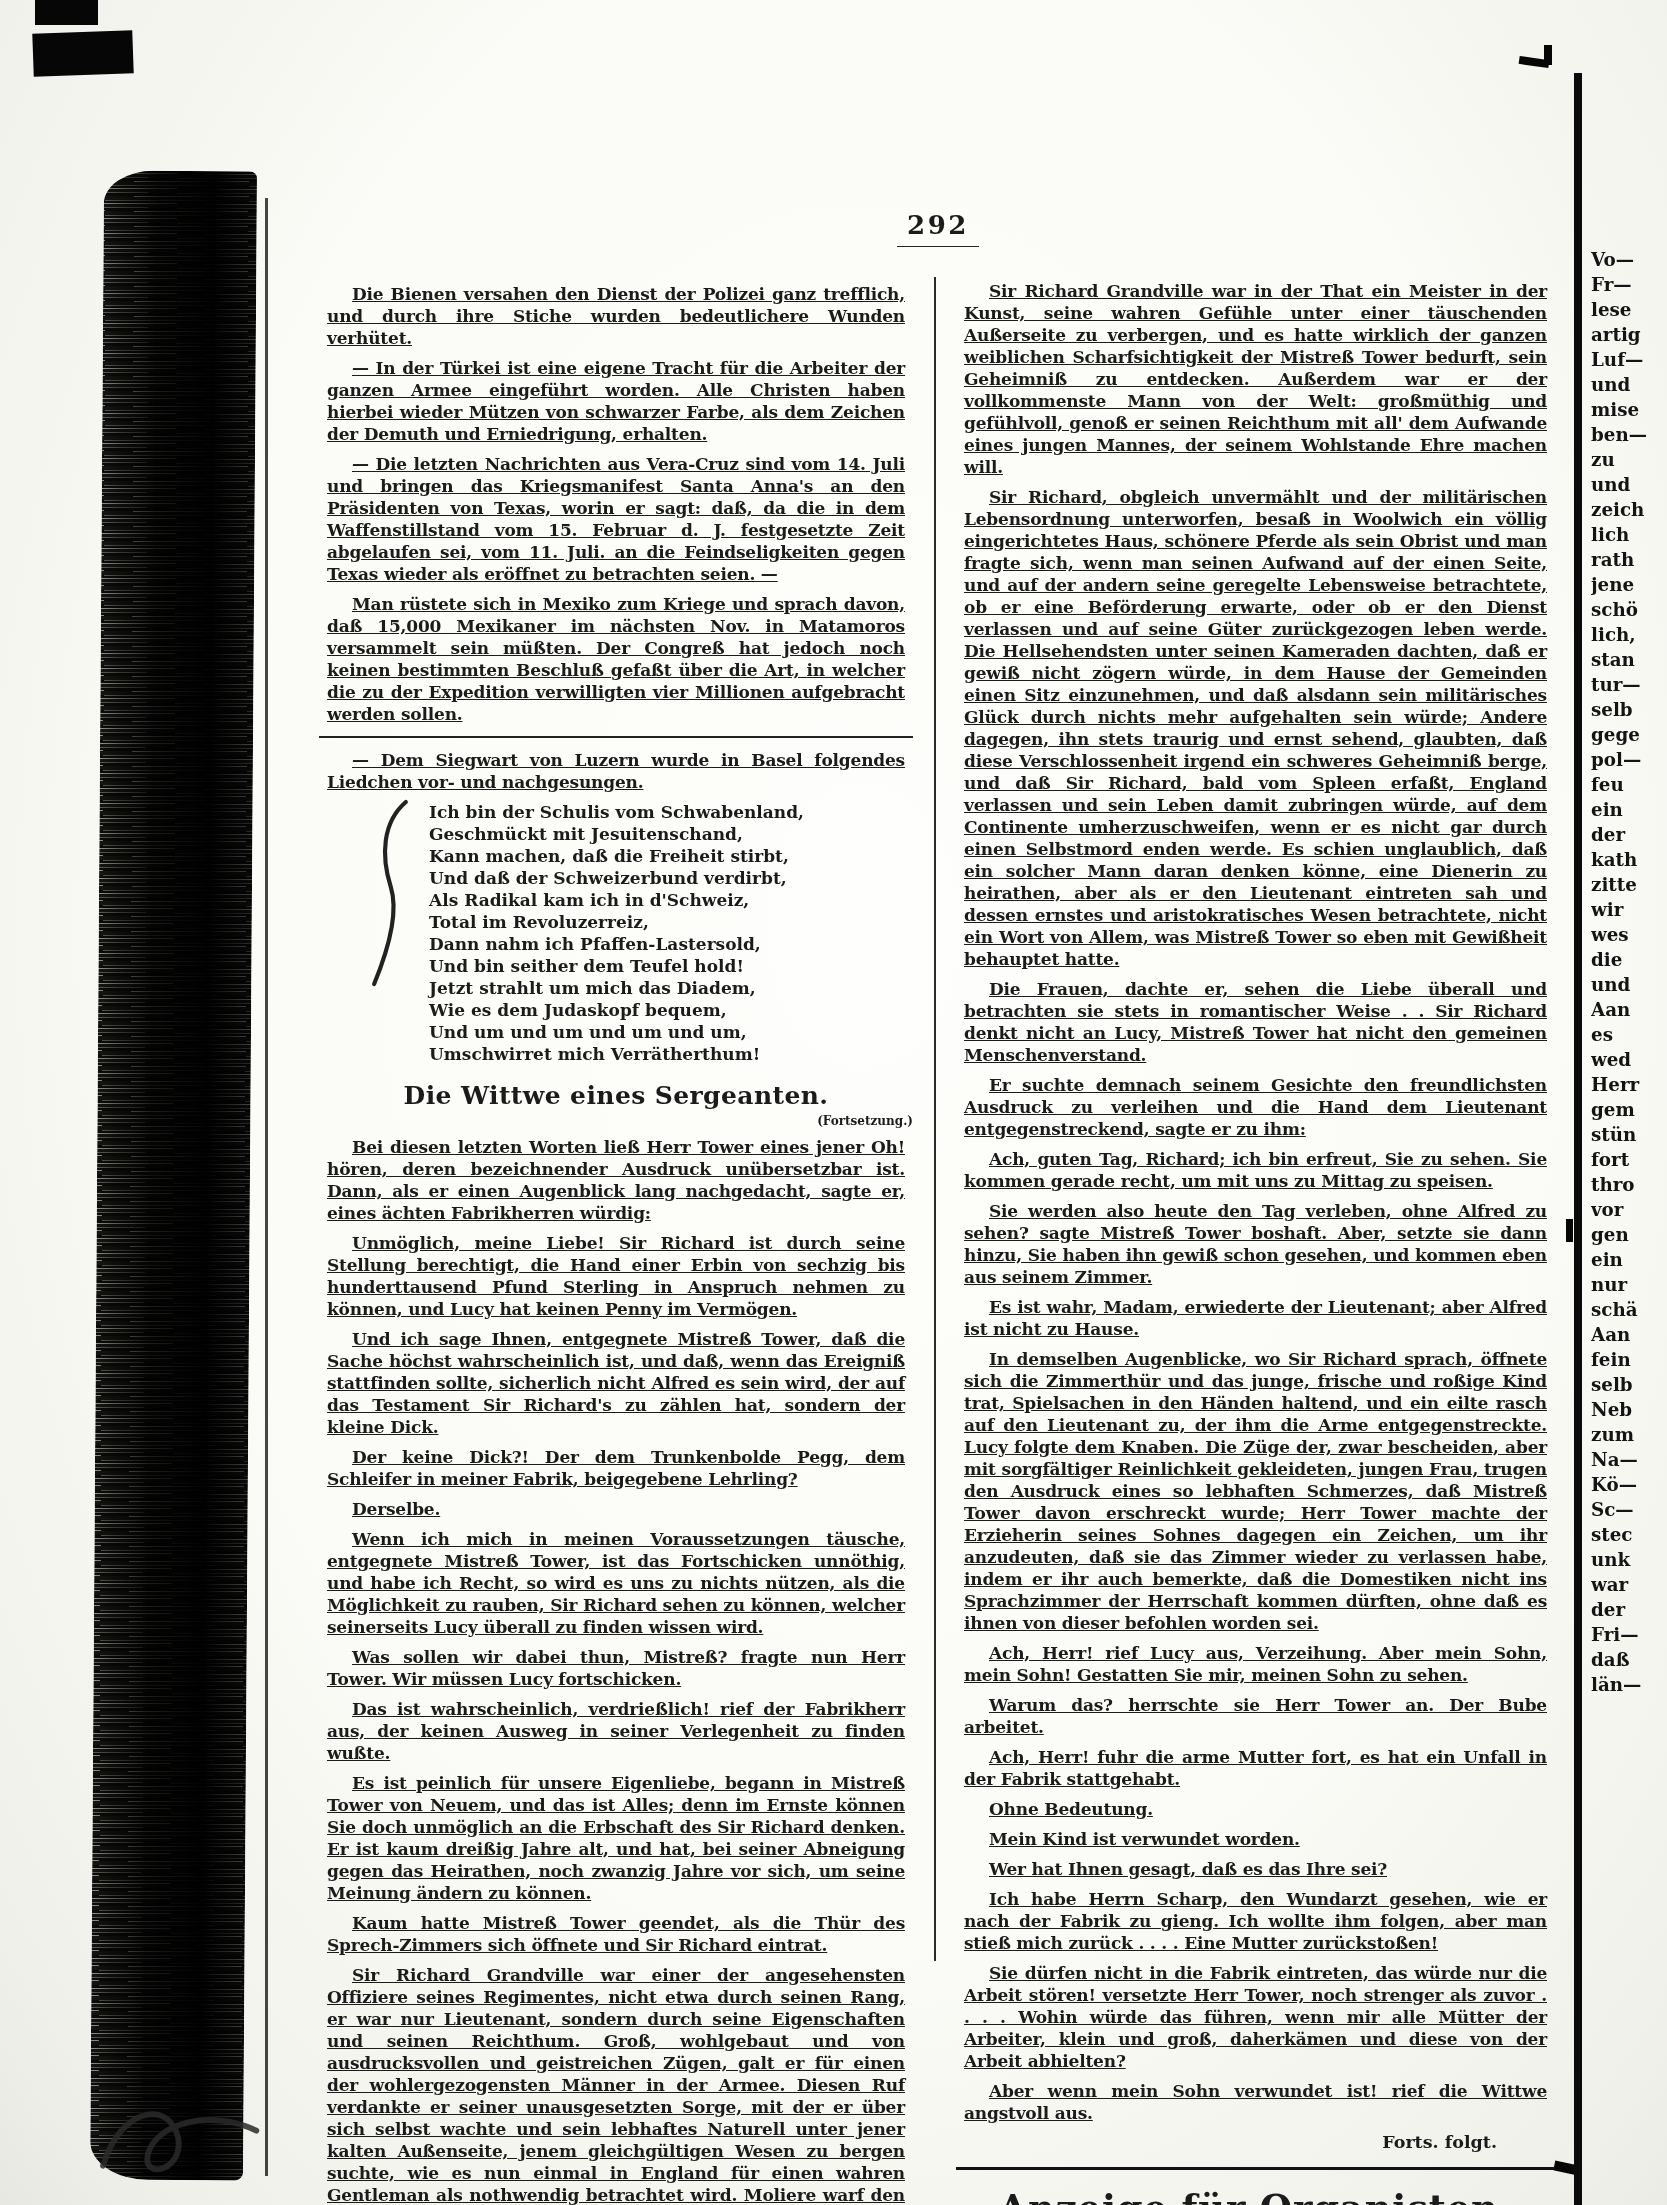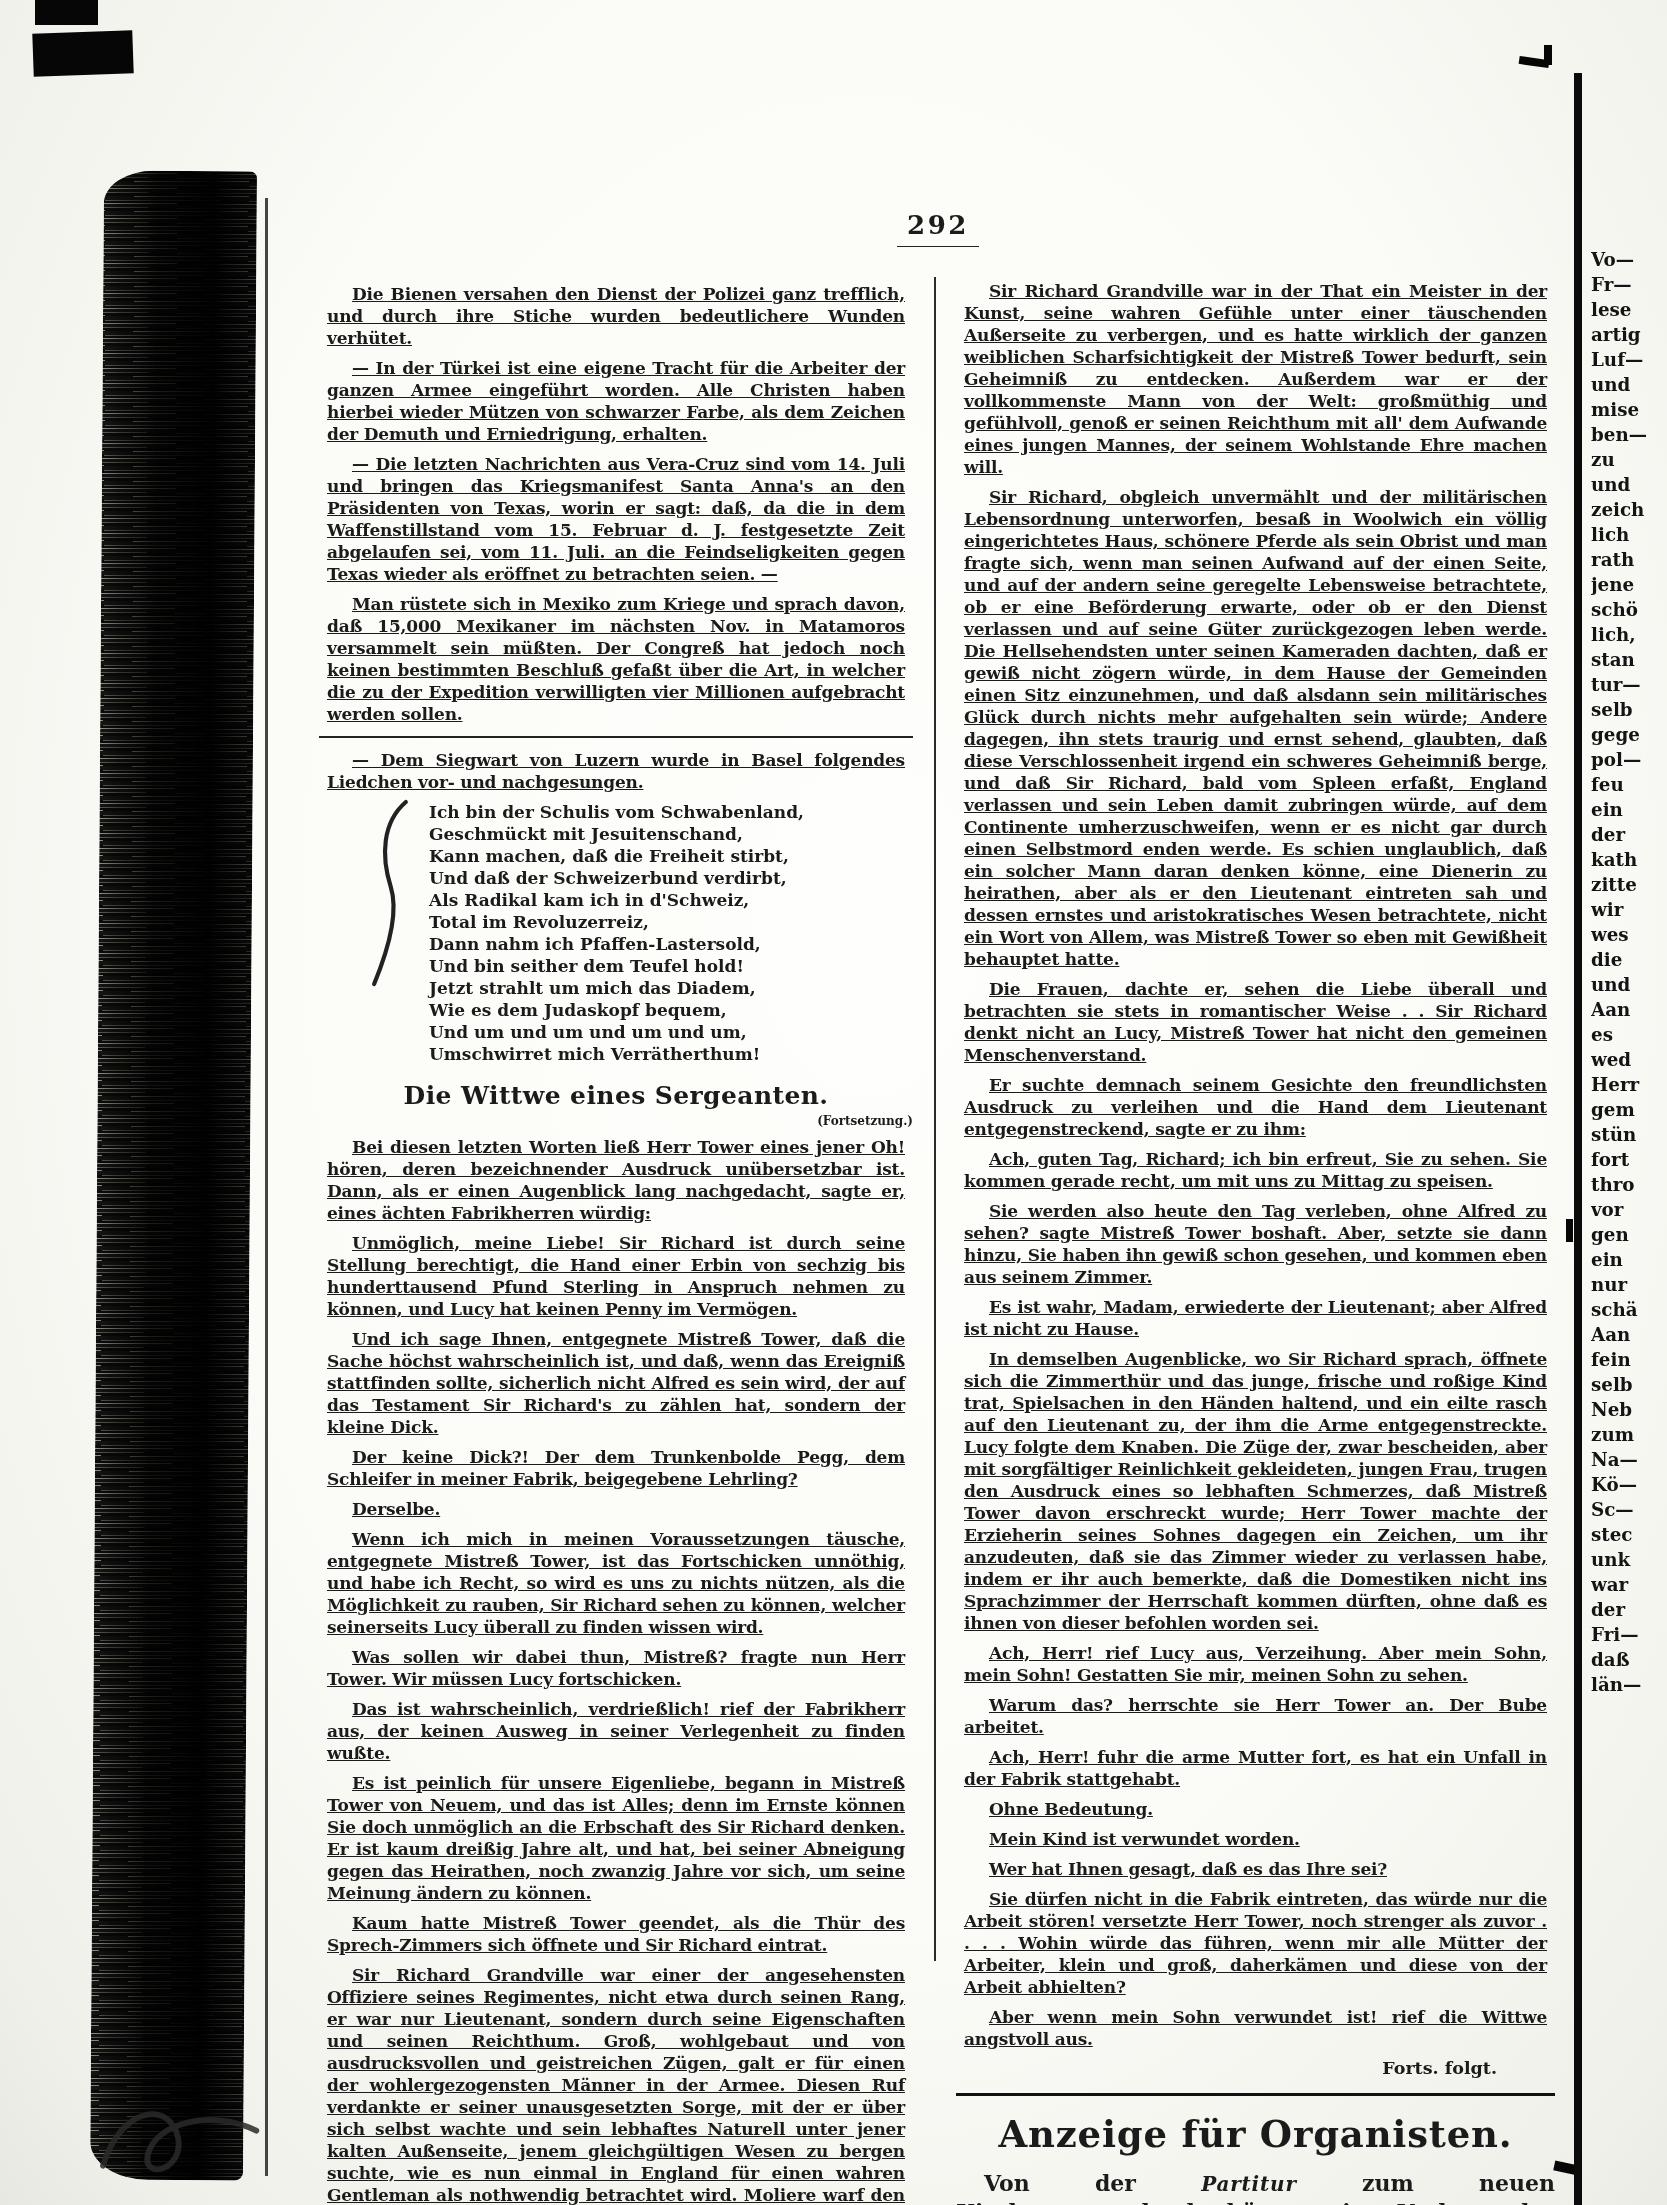--- a/index.html
+++ b/index.html
@@ -147,20 +147,21 @@
         <p class="para">Ach, guten Tag, Richard; ich bin erfreut, Sie zu sehen.  Sie kommen gerade recht, um mit uns zu Mittag zu speisen.</p>
         <p class="para">Sie werden also heute den Tag verleben, ohne Alfred zu sehen? sagte Mistreß Tower boshaft.  Aber, setzte sie dann hinzu, Sie haben ihn gewiß schon gesehen, und kommen eben aus seinem Zimmer.</p>
         <p class="para">Es ist wahr, Madam, erwiederte der Lieutenant; aber Alfred ist nicht zu Hause.</p>
         <p class="para">In demselben Augenblicke, wo Sir Richard sprach, öffnete sich die Zimmerthür und das junge, frische und roßige Kind trat, Spielsachen in den Händen haltend, und ein eilte rasch auf den Lieutenant zu, der ihm die Arme entgegenstreckte.  Lucy folgte dem Knaben.  Die Züge der, zwar bescheiden, aber mit sorgfältiger Reinlichkeit gekleideten, jungen Frau, trugen den Ausdruck eines so lebhaften Schmerzes, daß Mistreß Tower davon erschreckt wurde; Herr Tower machte der Erzieherin seines Sohnes dagegen ein Zeichen, um ihr anzudeuten, daß sie das Zimmer wieder zu verlassen habe, indem er ihr auch bemerkte, daß die Domestiken nicht ins Sprachzimmer der Herrschaft kommen dürften, ohne daß es ihnen von dieser befohlen worden sei.</p>
         <p class="para">Ach, Herr! rief Lucy aus, Verzeihung.  Aber mein Sohn, mein Sohn!  Gestatten Sie mir, meinen Sohn zu sehen.</p>
         <p class="para">Warum das? herrschte sie Herr Tower an.  Der Bube arbeitet.</p>
         <p class="para">Ach, Herr! fuhr die arme Mutter fort, es hat ein Unfall in der Fabrik stattgehabt.</p>
         <p class="para">Ohne Bedeutung.</p>
         <p class="para">Mein Kind ist verwundet worden.</p>
         <p class="para">Wer hat Ihnen gesagt, daß es das Ihre sei?</p>
+        <p class="para">Ich habe Herrn Scharp, den Wundarzt gesehen, wie er nach der Fabrik zu gieng.  Ich wollte ihm folgen, aber man stieß mich zurück . . . .  Eine Mutter zurückstoßen!</p>
         <p class="para">Sie dürfen nicht in die Fabrik eintreten, das würde nur die Arbeit stören! versetzte Herr Tower, noch strenger als zuvor . . . .  Wohin würde das führen, wenn mir alle Mütter der Arbeiter, klein und groß, daherkämen und diese von der Arbeit abhielten?</p>
         <p class="para">Aber wenn mein Sohn verwundet ist! rief die Wittwe angstvoll aus.</p>
       </div>
     <div class="forts">Forts. folgt.</div>
 
     <div class="ad">
       <div class="ad-rule"></div>
       <h1 class="ad-title">Anzeige für Organisten.</h1>
       <p class="ad-body"><span>Von der </span><span class="ad-em">Partitur</span><span> zum neuen Kirchengesangbuch können im Verlage der Unterzeichneten die ersten 8 Seiten à 4 Batzen bezogen werden.   Briefe und Gelder</span></p>
 

